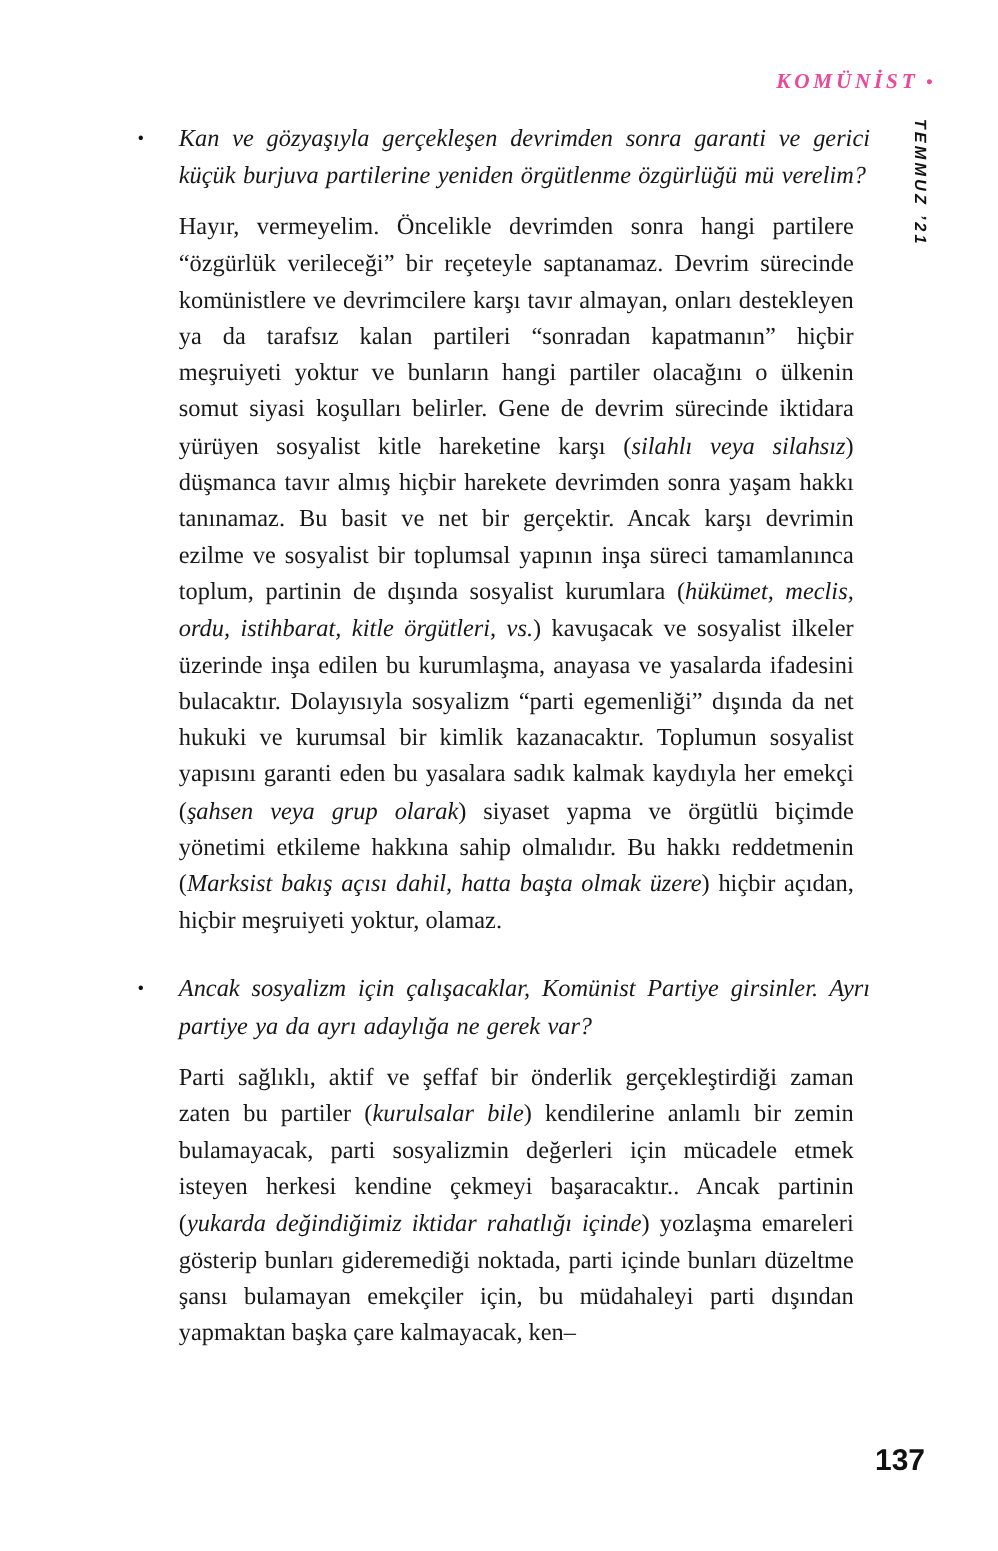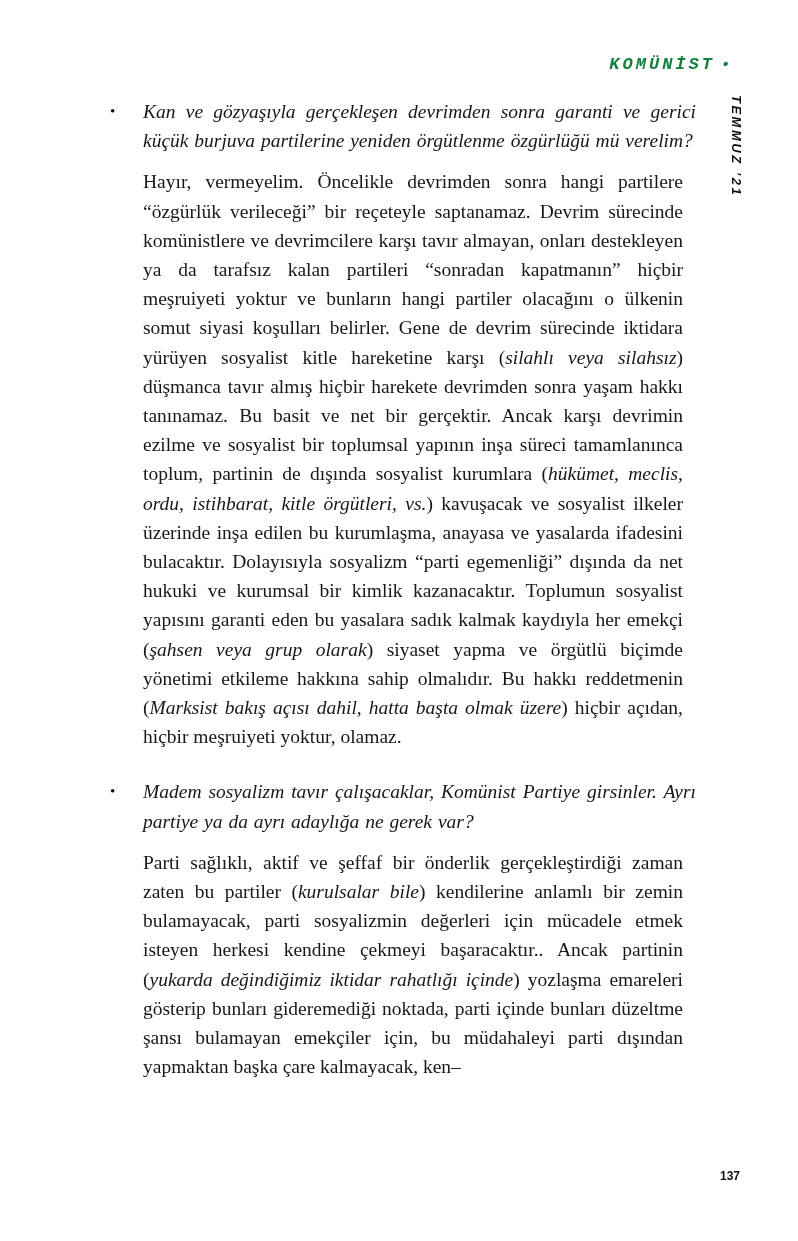--- a/index.html
+++ b/index.html
@@ -11,27 +11,27 @@
     width: 798px;
     height: 1241px;
     position: relative;
     overflow: hidden;
     font-family: "Liberation Serif", serif;
     color: #181818;
   }
   .running-head {
     position: absolute;
     top: 55px;
-    right: 68px;
-    font-family: Liberation Mono, monospace;
+    right: 52px;
+    font-family: Liberation Serif, serif;
     font-weight: bold;
     font-style: italic;
     font-size: 17px;
     letter-spacing: 3px;
-    color: #15803d;
+    color: #ec4899;
     white-space: nowrap;
   }
   .running-head .head-bullet {
     letter-spacing: 0;
     margin-left: 6px;
     font-size: 15px;
   }
   .side-date {
     position: absolute;
     top: 95px;
@@ -78,39 +78,39 @@
   }
   .it {
     font-style: italic;
   }
   .page-number {
     position: absolute;
     right: 58px;
     bottom: 58px;
     font-family: "Liberation Sans", sans-serif;
     font-weight: bold;
-    font-size: 12px;
+    font-size: 24px;
     color: #111;
   }
 </style>
 </head>
 <body>
 
 <div class="running-head">
   <span>KOMÜNİST</span><span class="head-bullet">•</span>
 </div>
 
 <div class="side-date">TEMMUZ ’21</div>
 
 <div class="content" id="content">
     <div class="question">
       <span class="bullet">•</span>
       <div class="qtext"><span class="it">Kan ve gözyaşıyla gerçekleşen devrimden sonra garanti ve gerici küçük burjuva partilerine yeniden örgütlenme özgürlüğü mü verelim?</span></div>
     </div>
     <p class="answer"><span>Hayır, vermeyelim. Öncelikle devrimden sonra hangi partilere “özgürlük verileceği” bir reçeteyle saptanamaz. Devrim sürecinde komünistlere ve devrimcilere karşı tavır almayan, onları destekleyen ya da tarafsız kalan partileri “sonradan kapatmanın” hiçbir meşruiyeti yoktur ve bunların hangi partiler olacağını o ülkenin somut siyasi koşulları belirler. Gene de devrim sürecinde iktidara yürüyen sosyalist kitle hareketine karşı (</span><span class="it">silahlı veya silahsız</span><span>) düşmanca tavır almış hiçbir harekete devrimden sonra yaşam hakkı tanınamaz. Bu basit ve net bir gerçektir. Ancak karşı devrimin ezilme ve sosyalist bir toplumsal yapının inşa süreci tamamlanınca toplum, partinin de dışında sosyalist kurumlara (</span><span class="it">hükümet, meclis, ordu, istihbarat, kitle örgütleri, vs.</span><span>) kavuşacak ve sosyalist ilkeler üzerinde inşa edilen bu kurumlaşma, anayasa ve yasalarda ifadesini bulacaktır. Dolayısıyla sosyalizm “parti egemenliği” dışında da net hukuki ve kurumsal bir kimlik kazanacaktır. Toplumun sosyalist yapısını garanti eden bu yasalara sadık kalmak kaydıyla her emekçi (</span><span class="it">şahsen veya grup olarak</span><span>) siyaset yapma ve örgütlü biçimde yönetimi etkileme hakkına sahip olmalıdır. Bu hakkı reddetmenin (</span><span class="it">Marksist bakış açısı dahil, hatta başta olmak üzere</span><span>) hiçbir açıdan, hiçbir meşruiyeti yoktur, olamaz.</span></p>
     <div class="question">
       <span class="bullet">•</span>
-      <div class="qtext"><span class="it">Madem sosyalizm tavır çalışacaklar, Komünist Partiye girsinler. Ayrı partiye ya da ayrı adaylığa ne gerek var?</span></div>
+      <div class="qtext"><span class="it">Ancak sosyalizm için çalışacaklar, Komünist Partiye girsinler. Ayrı partiye ya da ayrı adaylığa ne gerek var?</span></div>
     </div>
     <p class="answer"><span>Parti sağlıklı, aktif ve şeffaf bir önderlik gerçekleştirdiği zaman zaten bu partiler (</span><span class="it">kurulsalar bile</span><span>) kendilerine anlamlı bir zemin bulamayacak, parti sosyalizmin değerleri için mücadele etmek isteyen herkesi kendine çekmeyi başaracaktır.. Ancak partinin (</span><span class="it">yukarda değindiğimiz iktidar rahatlığı içinde</span><span>) yozlaşma emareleri gösterip bunları gideremediği noktada, parti içinde bunları düzeltme şansı bulamayan emekçiler için, bu müdahaleyi parti dışından yapmaktan başka çare kalmayacak, ken–</span></p>
   </div>
 
 <div class="page-number">137</div>
 
 </body></html>

